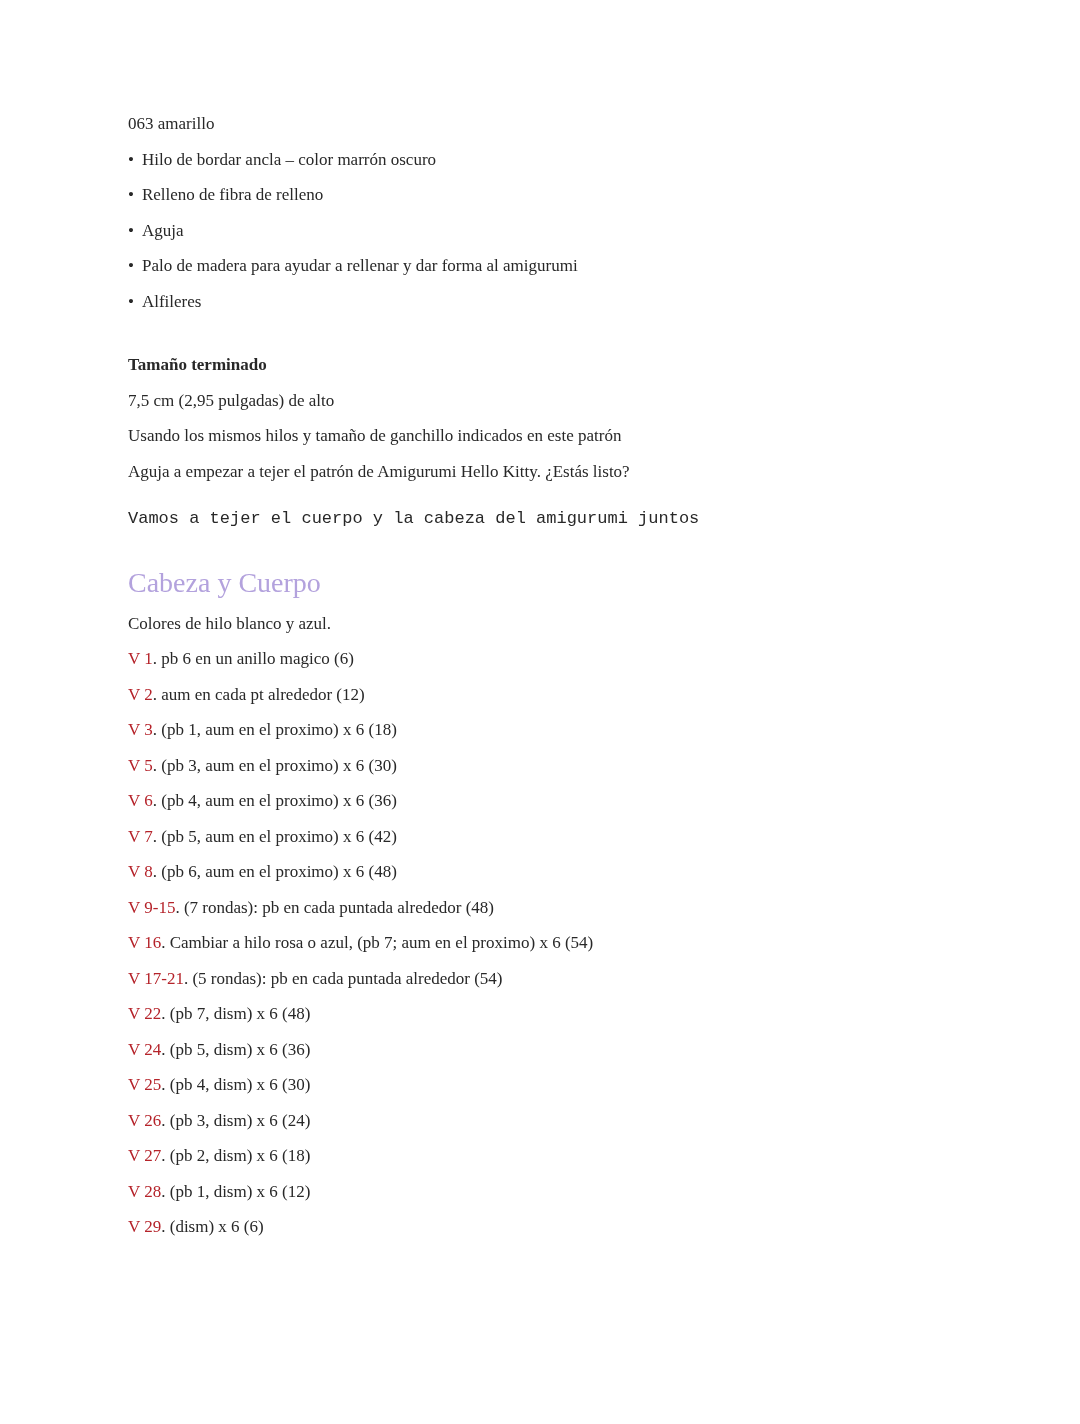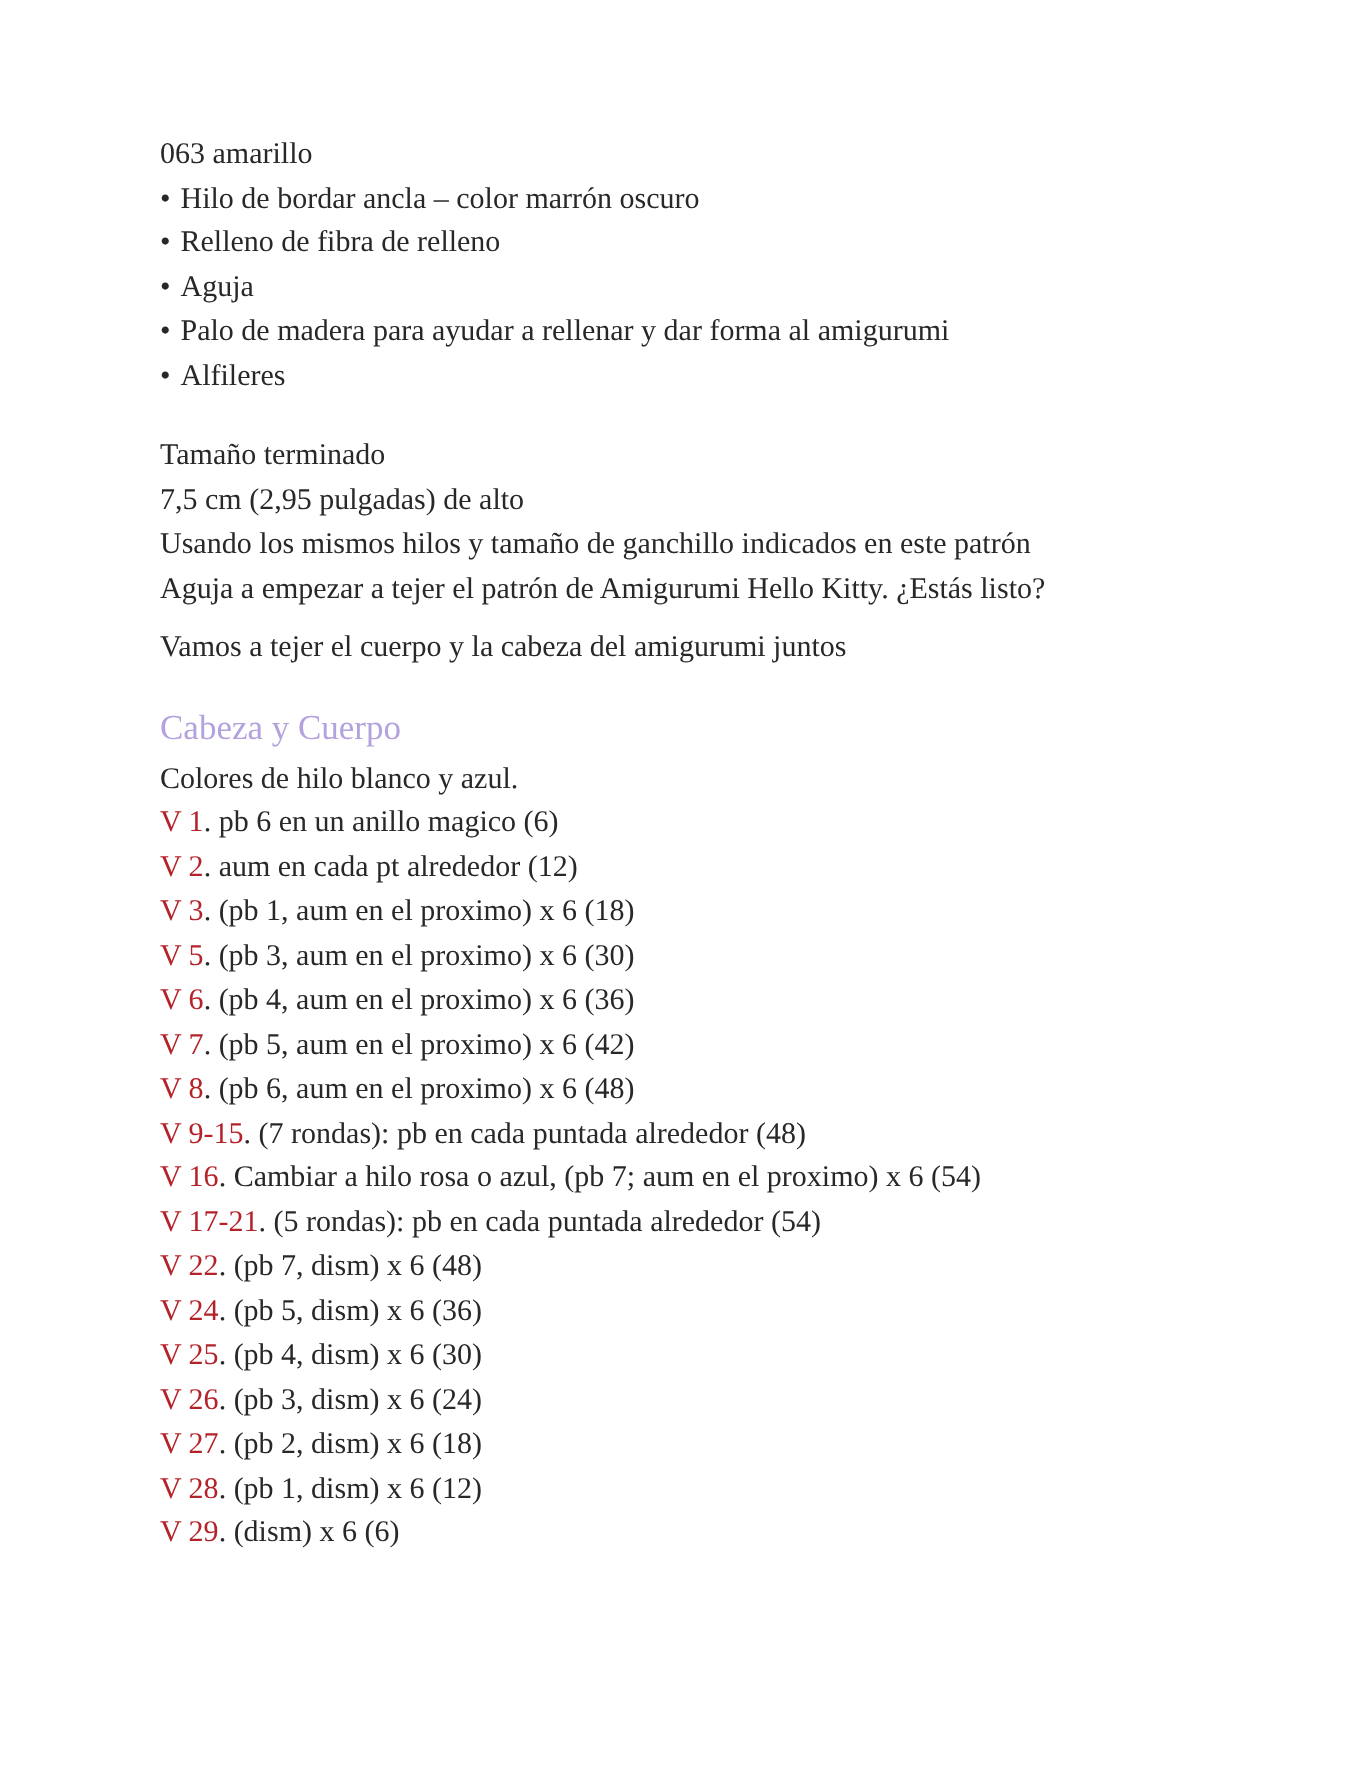--- a/index.html
+++ b/index.html
@@ -21,27 +21,27 @@
     overflow: hidden;
   }
   .page {
     box-sizing: border-box;
     width: 1080px;
     height: 1424px;
     padding: 106px 40px 0 128px;
   }
   .line {
     margin: 0;
-    font-size: 24px;
+    font-size: 17px;
     line-height: 35.5px;
     white-space: nowrap;
   }
-  .bold { font-weight: normal; }
+  .bold { font-weight: bold; }
   .gap-lg { margin-top: 28px; }
-  .gap-sm { margin-top: 12px; }
+  .gap-sm { margin-top: 12px; font-family: Liberation Mono, monospace; }
   .bullet-marker {
     display: inline-block;
     margin-right: 8px;
   }
   .section-heading {
     margin: 23px 0 0 0;
     font-size: 28px;
     font-weight: 400;
     line-height: 46px;
     color: var(--heading-purple, #b3a2dd);

